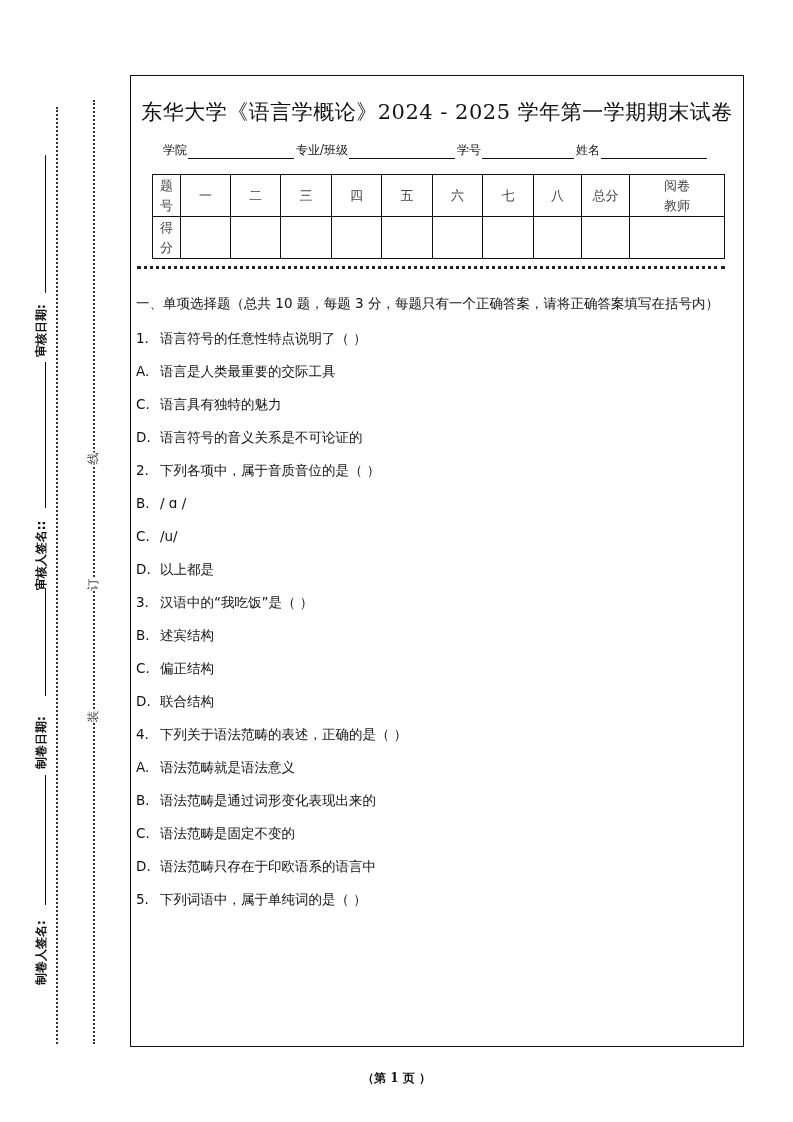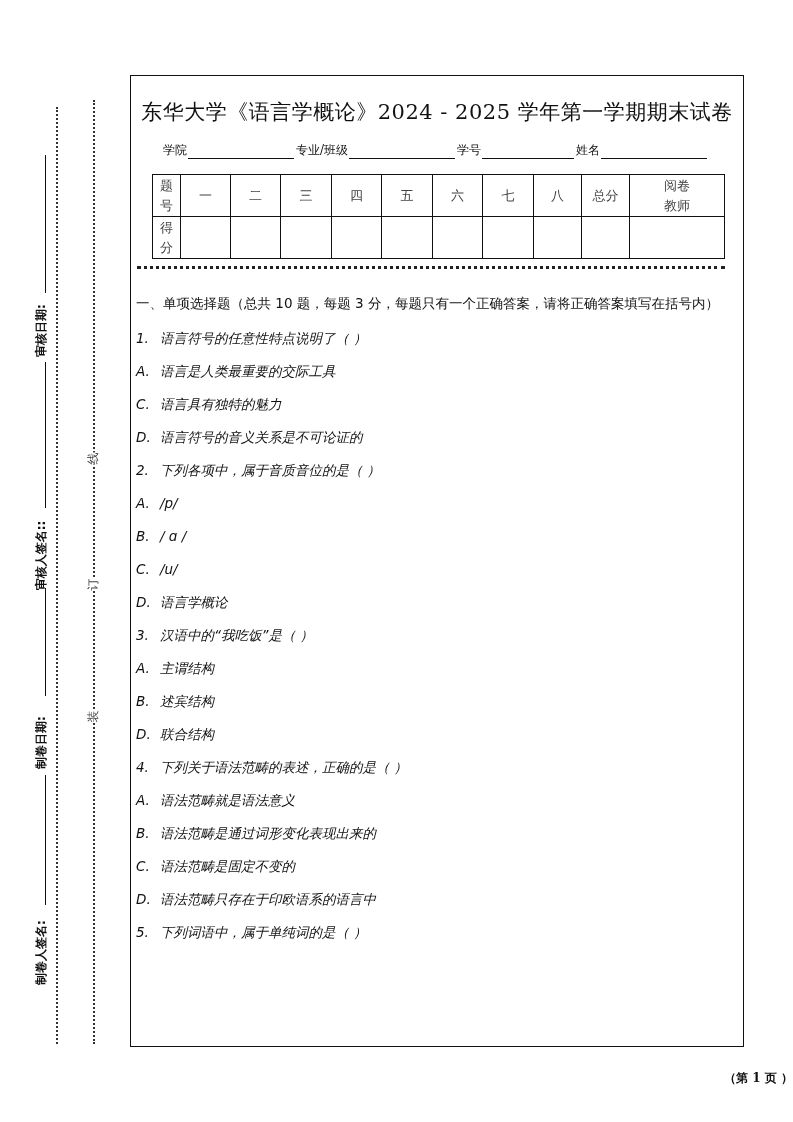--- a/index.html
+++ b/index.html
@@ -21,24 +21,24 @@
   table.score{position:absolute;left:21px;top:98px;border-collapse:collapse;font-size:13px;}
   table.score td{border:1px solid #111;text-align:center;color:#444;padding:0;}
   table.score tr.r1 td{height:41px;}
   table.score tr.r2 td{height:41px;}
   .twoline{line-height:20px;}
 
   .sep{position:absolute;left:6px;right:18px;top:190px;height:0;border-top:3px dotted #222;}
 
   .body{position:absolute;left:5px;top:216px;right:10px;font-size:13.5px;font-family:"DejaVu Sans",sans-serif;}
   .sect{line-height:23px;margin-bottom:8px;}
-  .line{height:33px;line-height:30px;white-space:nowrap;font-style:italic;}
+  .line{height:33px;line-height:30px;white-space:nowrap;}
   .line .pre{display:inline-block;width:24px;}
 
-  .footer{position:absolute;left:0;right:0;top:1070px;text-align:right;font-size:12px;font-weight:bold;font-family:"DejaVu Serif",serif;}
+  .footer{position:absolute;left:0;right:0;top:1070px;text-align:center;font-size:12px;font-weight:bold;font-family:"DejaVu Serif",serif;}
 </style>
 </head>
 <body>
 
 <div>
 
   <div class="solidline" style="left:45px;top:155px;height:138px;"></div>
   <div class="solidline" style="left:45px;top:362px;height:146px;"></div>
   <div class="solidline" style="left:45px;top:588px;height:108px;"></div>
   <div class="solidline" style="left:45px;top:775px;height:130px;"></div>
@@ -111,28 +111,27 @@
 
   <div class="body">
     <div class="sect">一、单项选择题（总共 10 题，每题 3 分，每题只有一个正确答案，请将正确答案填写在括号内）</div>
 
     <div class="line"><span class="pre">1.</span><span>语言符号的任意性特点说明了（   ）</span></div>
     <div class="line"><span class="pre">A.</span><span>语言是人类最重要的交际工具</span></div>
     <div class="line"><span class="pre">C.</span><span>语言具有独特的魅力</span></div>
     <div class="line"><span class="pre">D.</span><span>语言符号的音义关系是不可论证的</span></div>
 
     <div class="line"><span class="pre">2.</span><span>下列各项中，属于音质音位的是（   ）</span></div>
-    <div class="line"><span class="pre">A.</span><span>/p/</span></div>
     <div class="line"><span class="pre">B.</span><span>/ ɑ /</span></div>
     <div class="line"><span class="pre">C.</span><span>/u/</span></div>
-    <div class="line"><span class="pre">D.</span><span>语言学概论</span></div>
+    <div class="line"><span class="pre">D.</span><span>以上都是</span></div>
 
     <div class="line"><span class="pre">3.</span><span>汉语中的“我吃饭”是（   ）</span></div>
-    <div class="line"><span class="pre">A.</span><span>主谓结构</span></div>
     <div class="line"><span class="pre">B.</span><span>述宾结构</span></div>
+    <div class="line"><span class="pre">C.</span><span>偏正结构</span></div>
     <div class="line"><span class="pre">D.</span><span>联合结构</span></div>
 
     <div class="line"><span class="pre">4.</span><span>下列关于语法范畴的表述，正确的是（   ）</span></div>
     <div class="line"><span class="pre">A.</span><span>语法范畴就是语法意义</span></div>
     <div class="line"><span class="pre">B.</span><span>语法范畴是通过词形变化表现出来的</span></div>
     <div class="line"><span class="pre">C.</span><span>语法范畴是固定不变的</span></div>
     <div class="line"><span class="pre">D.</span><span>语法范畴只存在于印欧语系的语言中</span></div>
 
     <div class="line"><span class="pre">5.</span><span>下列词语中，属于单纯词的是（   ）</span></div>
   </div>

